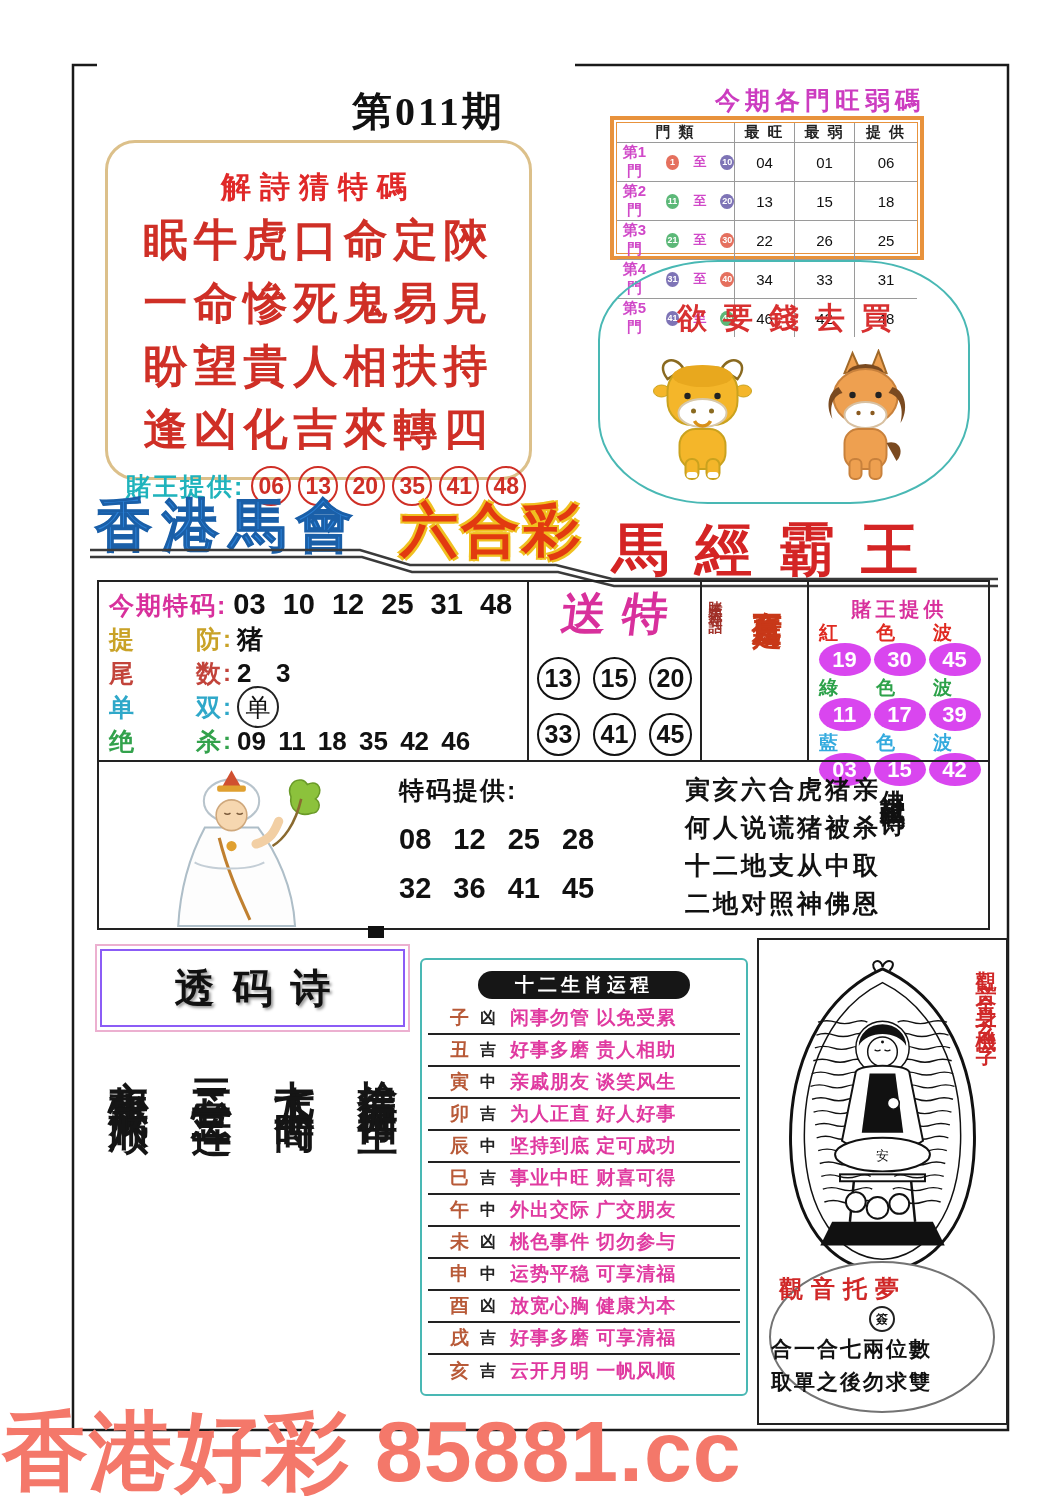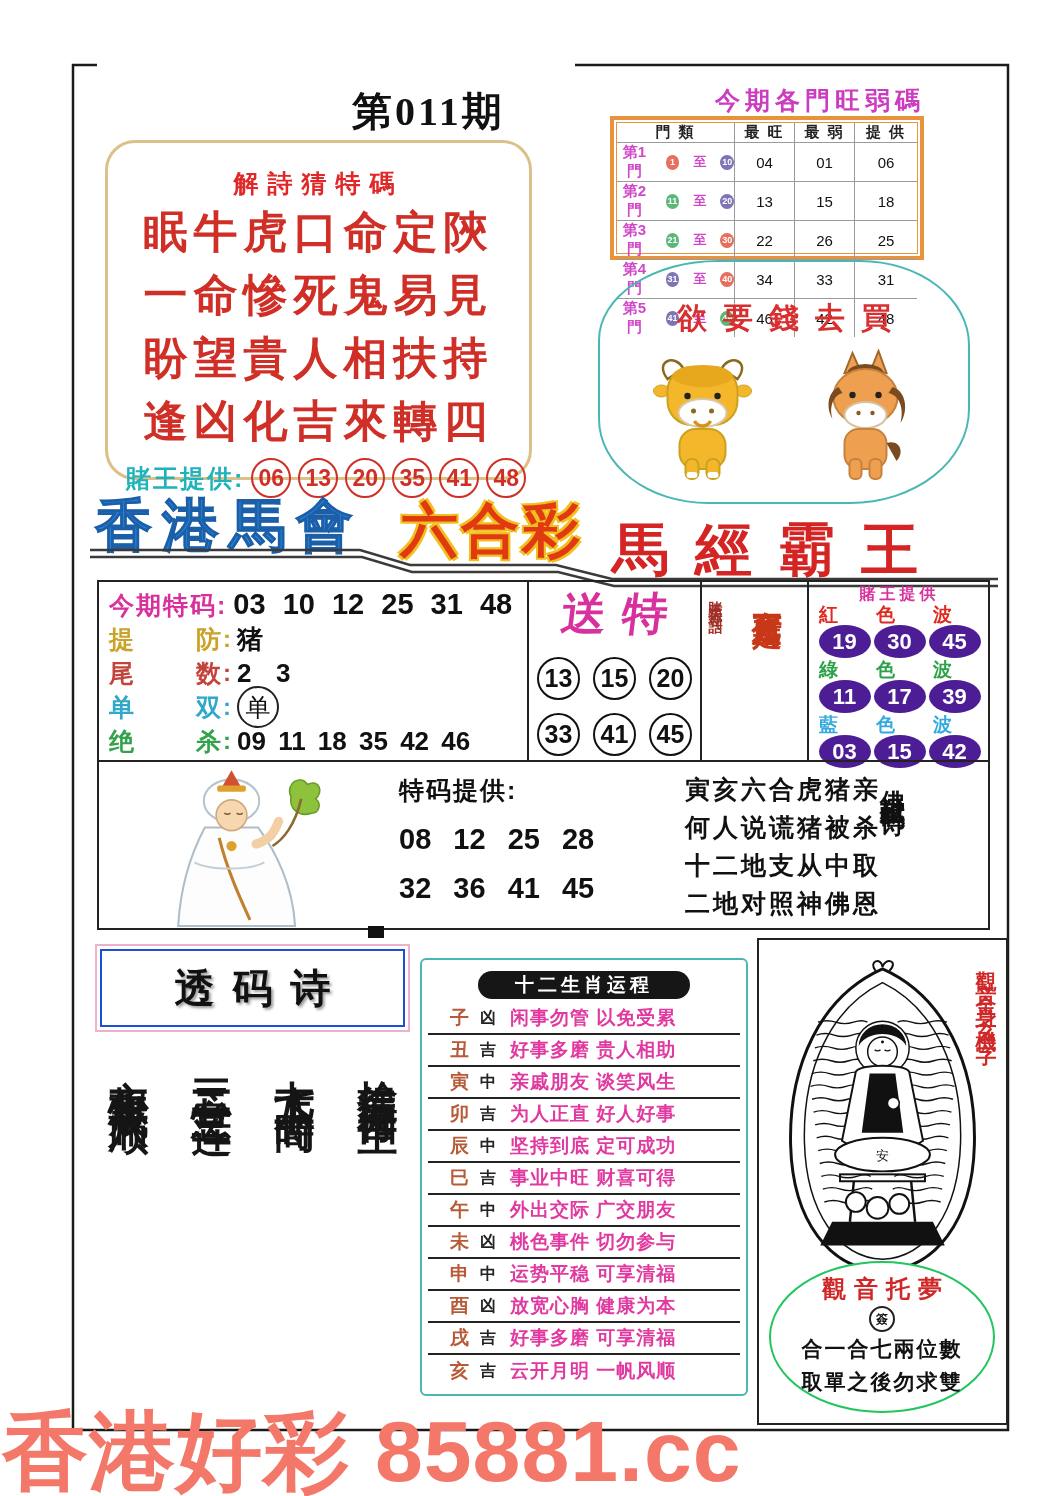--- a/index.html
+++ b/index.html
@@ -9,21 +9,21 @@
   svg{display:block;}
 
   
   #frame{left:0;top:0;}
 
   
   #issue{left:352px;top:84px;font-size:40px;font-weight:bold;letter-spacing:3px;
          font-family:"Liberation Serif",serif;}
   #poem-box{left:105px;top:140px;width:427px;height:340px;border:3px solid #dcc08a;
             border-radius:30px;box-sizing:border-box;text-align:center;}
-  #poem-title{margin-top:24px;font-size:25px;font-weight:bold;color:#e02828;letter-spacing:9px;
+  #poem-title{margin-top:24px;font-size:30px;font-weight:bold;color:#e02828;letter-spacing:9px;
               font-family:"Liberation Serif",serif;}
   .poem-line{font-size:44px;line-height:63px;font-weight:bold;color:#cf2f26;letter-spacing:6px;
              font-family:"DejaVu Serif",serif;white-space:nowrap;}
   #poem-provider{display:flex;align-items:center;justify-content:flex-start;gap:7px;
                  padding-left:18px;margin-top:6px;}
   #poem-provider .lbl{font-size:25px;font-weight:bold;color:#1fb3bc;letter-spacing:2px;}
   .ring-num{display:inline-flex;align-items:center;justify-content:center;width:40px;height:40px;
             border:2px solid #cf2f26;border-radius:50%;color:#cf2f26;font-size:23px;font-weight:bold;
             box-sizing:border-box;}
 
@@ -77,39 +77,39 @@
                 text-indent:16px;transform:skewX(-7deg);font-family:"Liberation Serif",serif;}
   .songte-row{display:flex;justify-content:center;gap:13px;margin-top:13px;}
   .songte-row .ball-o{display:inline-flex;align-items:center;justify-content:center;width:43px;height:43px;
               border:2px solid #111;border-radius:50%;font-size:25px;font-weight:bold;box-sizing:border-box;}
   #cell-motto{left:603px;top:0;width:107px;height:178px;border-right:2px solid #222;}
   #motto-small{position:absolute;left:5px;top:8px;writing-mode:vertical-rl;font-size:14px;font-weight:bold;
                color:#a03028;letter-spacing:3px;}
   #motto-big{position:absolute;left:44px;top:6px;height:168px;writing-mode:vertical-rl;font-size:30px;
              font-weight:bold;color:#c83818;letter-spacing:2px;font-family:"Liberation Serif",serif;}
   #cell-waves{left:710px;top:0;width:181px;height:178px;text-align:center;}
-  #waves-title{font-size:16px;font-weight:bold;color:#d8309c;letter-spacing:4px;margin-top:2px;}
+  #waves-title{font-size:20px;font-weight:bold;color:#d8309c;letter-spacing:4px;margin-top:14px;}
   .wave-label{font-size:19px;font-weight:bold;letter-spacing:38px;text-indent:10px;line-height:19px;
               white-space:nowrap;}
   .wave-balls{display:flex;justify-content:center;gap:3px;margin:1px 0 2px;}
   .ball-b{display:inline-flex;align-items:center;justify-content:center;width:52px;height:33px;
-          background:#4c1d95;border-radius:50%;color:#fff;font-size:22px;font-weight:bold;}
+          background:#d946ef;border-radius:50%;color:#fff;font-size:22px;font-weight:bold;}
   #cell-bottom{left:0;top:178px;width:889px;height:168px;border-top:2px solid #222;}
   #temai{position:absolute;left:300px;top:12px;}
   #temai .lbl{font-size:25px;font-weight:bold;letter-spacing:2px;}
   #temai .nums{font-size:29px;font-weight:bold;word-spacing:14px;margin-top:16px;}
   #buddha-poem{position:absolute;left:586px;top:8px;}
   #buddha-poem div{font-size:25px;font-weight:bold;line-height:38px;letter-spacing:3px;white-space:nowrap;}
   #buddha-title{position:absolute;left:778px;top:8px;height:156px;writing-mode:vertical-rl;
                 font-size:25px;font-weight:bold;letter-spacing:5px;}
   #sq{left:368px;top:926px;width:16px;height:12px;background:#111;}
 
   
   #tou-box{left:95px;top:944px;width:315px;height:88px;border:2px solid #ecb0d0;padding:3px;box-sizing:border-box;}
-  #tou-inner{width:100%;height:100%;border:2px solid #1d4ed8;box-sizing:border-box;display:flex;
+  #tou-inner{width:100%;height:100%;border:2px solid #8b5cf6;box-sizing:border-box;display:flex;
              align-items:center;justify-content:center;}
   #tou-title{font-size:40px;font-weight:bold;letter-spacing:18px;text-indent:18px;
              font-family:"DejaVu Serif",serif;text-shadow:2px 2px 3px #999;}
   #tou-cols{left:98px;top:1048px;width:312px;height:354px;display:flex;flex-direction:row-reverse;
             justify-content:space-between;padding:0 4px;box-sizing:border-box;}
   .tou-col{writing-mode:vertical-rl;font-size:40px;font-weight:bold;font-family:"DejaVu Serif",serif;
            letter-spacing:6px;color:#151515;}
 
   
   #zodiac{left:420px;top:958px;width:328px;height:438px;border:2px solid #49b8b4;border-radius:6px;
@@ -121,22 +121,22 @@
           padding-left:22px;box-sizing:border-box;}
   .zo-row:last-child{border-bottom:none;}
   .zo-branch{font-size:19px;font-weight:bold;color:#b85a38;width:30px;font-family:"Liberation Serif",serif;}
   .zo-luck{font-size:16px;font-weight:bold;color:#222;width:30px;}
   .zo-text{font-size:19px;font-weight:bold;color:#e03aa0;letter-spacing:1px;white-space:nowrap;}
 
   
   #gy-box{left:757px;top:938px;width:251px;height:487px;border:2px solid #222;box-sizing:border-box;}
   #gy-side{position:absolute;right:6px;top:14px;writing-mode:vertical-rl;font-size:21px;font-weight:bold;
            color:#d02828;letter-spacing:12px;font-family:"Liberation Serif",serif;}
-  #gy-ellipse{position:absolute;left:10px;bottom:10px;width:226px;height:152px;border:2px solid #22c55e;
-              border-radius:50%;background:#fff;text-align:center;box-sizing:border-box;}
+  #gy-ellipse{position:absolute;left:10px;bottom:10px;width:226px;height:152px;border:2px solid #737373;
+              border-radius:50%;background:#fff;text-align:left;box-sizing:border-box;}
   #gy-dream{margin-top:10px;font-size:24px;font-weight:bold;color:#d02828;letter-spacing:8px;text-indent:8px;}
   #gy-seal{width:26px;height:26px;margin:1px auto;border:2px solid #222;border-radius:50%;font-size:12px;
            font-weight:bold;display:flex;align-items:center;justify-content:center;box-sizing:border-box;}
   .gy-line{font-size:21px;font-weight:bold;letter-spacing:2px;line-height:33px;
            font-family:"Liberation Serif",serif;}
 
   
   #watermark{left:2px;top:1394px;font-size:86px;font-weight:900;color:#f4786a;white-space:nowrap;
              z-index:6;letter-spacing:1px;}
 </style>

